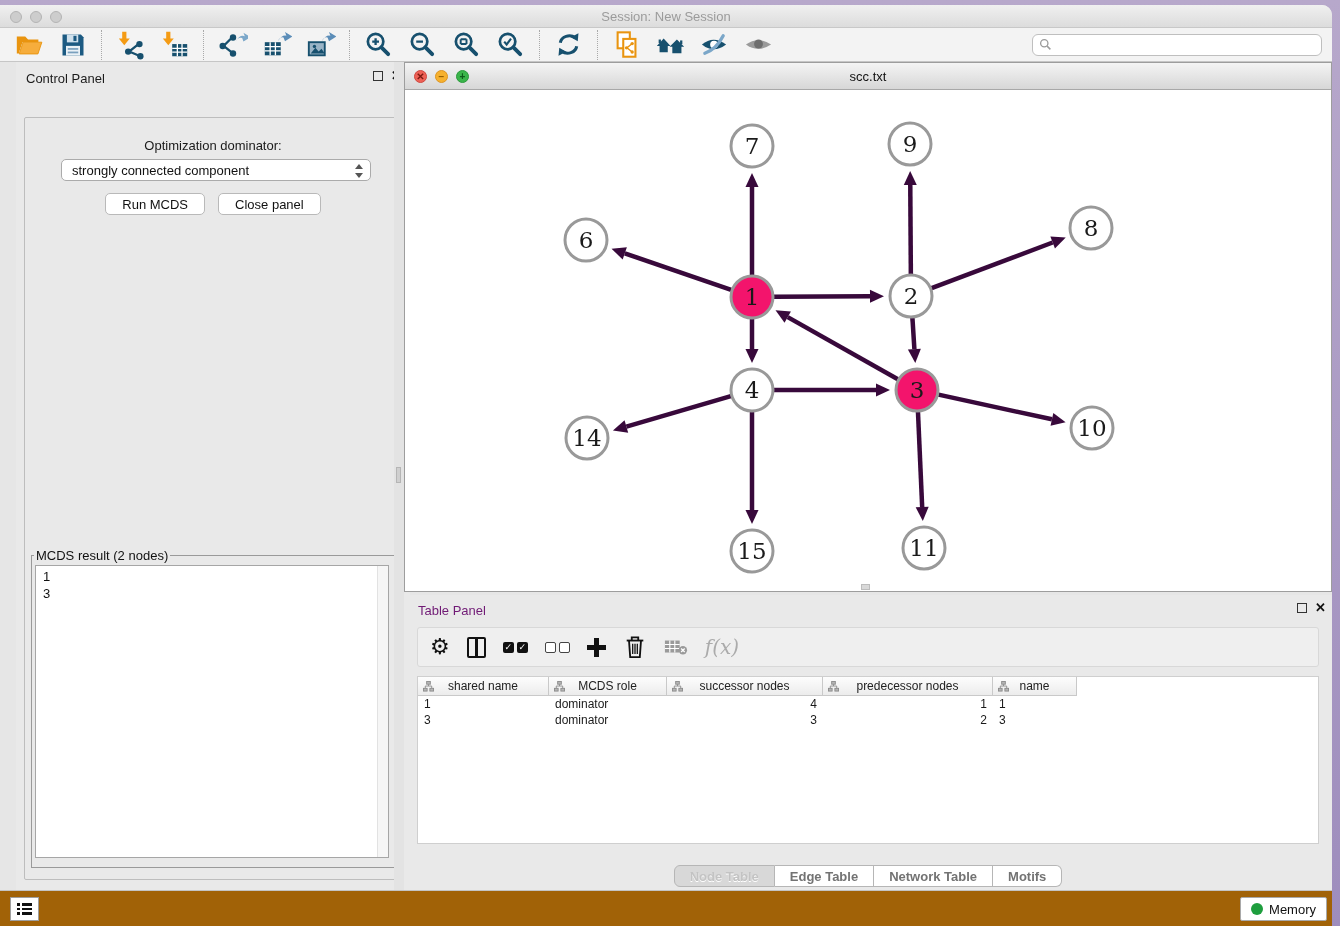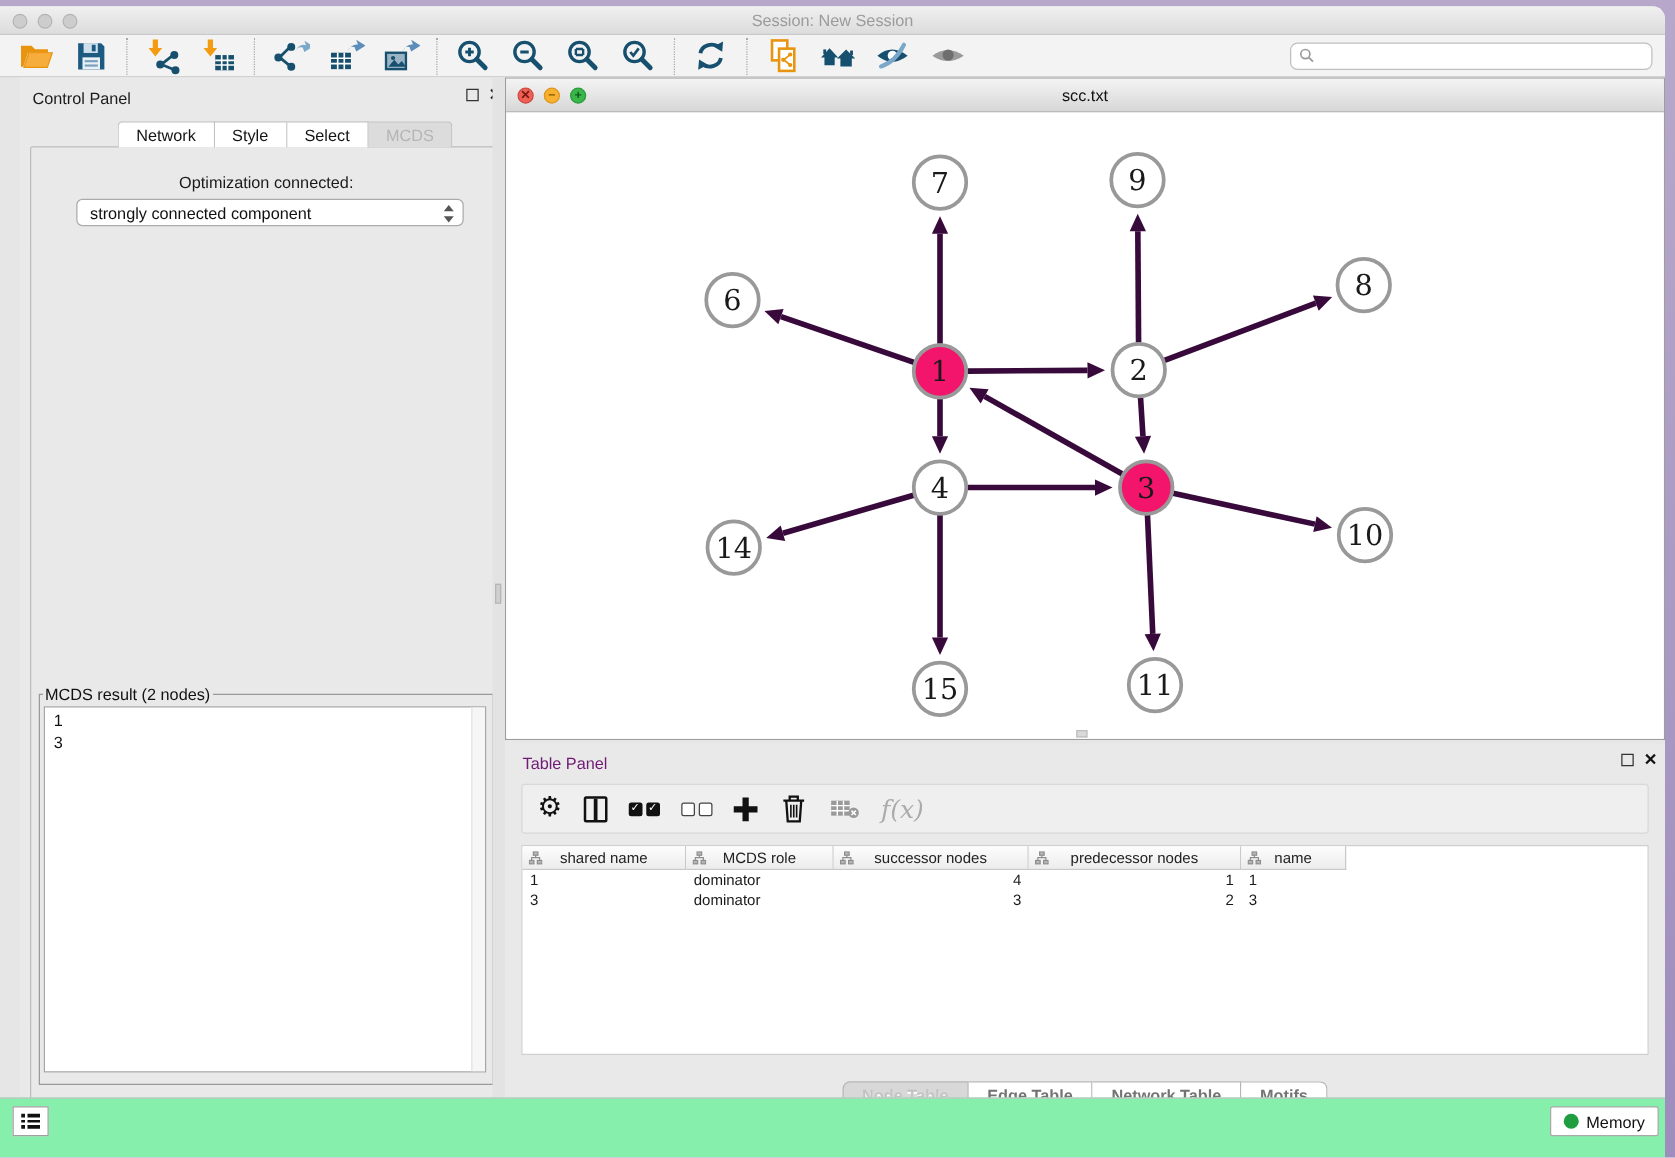--- a/index.html
+++ b/index.html
@@ -86,21 +86,21 @@
   .tp-row { display:flex; height:16px; font-size:12px; color:#1a1a1a; }
   .td-cell { padding:0 6px; overflow:hidden; white-space:nowrap; line-height:16px; }
   .tp-tabs { position:absolute; left:0; width:100%; top:270px; display:flex; justify-content:center; }
   .ttab { height:22px; padding:0 15px; font-size:13px; font-weight:bold; color:#737373; background:#fff; border:1px solid #b6b6b6; display:flex; align-items:center; }
   .ttab:first-child { border-radius:6px 0 0 6px; }
   .ttab:last-child { border-radius:0 6px 6px 0; }
   .ttab + .ttab { border-left:none; }
   .ttab.active { background:#d8d8d8; color:#c3c3c3; text-shadow:0 1px 0 #fff; }
 
   
-  .statusbar { position:absolute; left:0; bottom:0; width:100%; height:48px; background:#86efac; border-top:1px solid #c4c4c4;padding-left:32px; }
+  .statusbar { position:absolute; left:0; bottom:0; width:100%; height:36px; background:#a16207; border-top:1px solid #c4c4c4;padding-left:32px; }
   .list-btn { position:absolute; left:10px; top:6px; width:29px; height:24px; background:#fff; border:1px solid #9f9f9f; display:flex; align-items:center; justify-content:center; }
   .list-glyph { width:15px; }
   .list-glyph .row { display:flex; align-items:center; gap:2px; margin:2px 0; }
   .list-glyph .dot { width:2.5px; height:2.5px; background:#111; }
   .list-glyph .bar { flex:1; height:2.5px; background:#111; }
   .memory-btn { position:absolute; right:5px; top:6px; height:24px; background:#fff; border:1px solid #a9a9a9; border-radius:2px; display:flex; align-items:center; gap:6px; padding:0 10px; font-size:13px; color:#111; }
   .mem-dot { width:12px; height:12px; border-radius:50%; }
 </style>
 </head>
 <body>
@@ -281,34 +281,32 @@
   <div class="main">
 
     <div class="control-panel">
       <div class="cp-header">
         <span class="cp-title">Control Panel</span>
         <span class="win-icons">
           <span class="float-icon"></span>
           <span class="close-icon">✕</span>
         </span>
       </div>
-      <div class="cp-tabs" id="cp-tabs">
-          <span class="ctab">Network</span>
-          <span class="ctab">Style</span>
-          <span class="ctab">Select</span>
-          <span class="ctab disabled">MCDS</span>
-        </div>
       <div class="cp-box">
-        <div class="opt-label">Optimization connected:</div>
+        <div class="opt-label">Optimization dominator:</div>
         <div class="criterion-select">
           <span>strongly connected component</span>
           <svg class="sel-arrows" width="10" height="16" viewBox="0 0 10 16">
               <path d="M5 1 L9 6 H1 Z" fill="#555"></path>
               <path d="M5 15 L1 10 H9 Z" fill="#555"></path>
             </svg>
+        </div>
+        <div class="cp-buttons">
+          <button class="btn">Run MCDS</button>
+          <button class="btn">Close panel</button>
         </div>
         <fieldset class="result-fieldset">
           <legend>MCDS result (2 nodes)</legend>
           <div class="result-area" id="result-area">
             <div class="result-scroll"></div>
           <div>1</div>
               <div>3</div>
             </div>
         </fieldset>
       </div>

